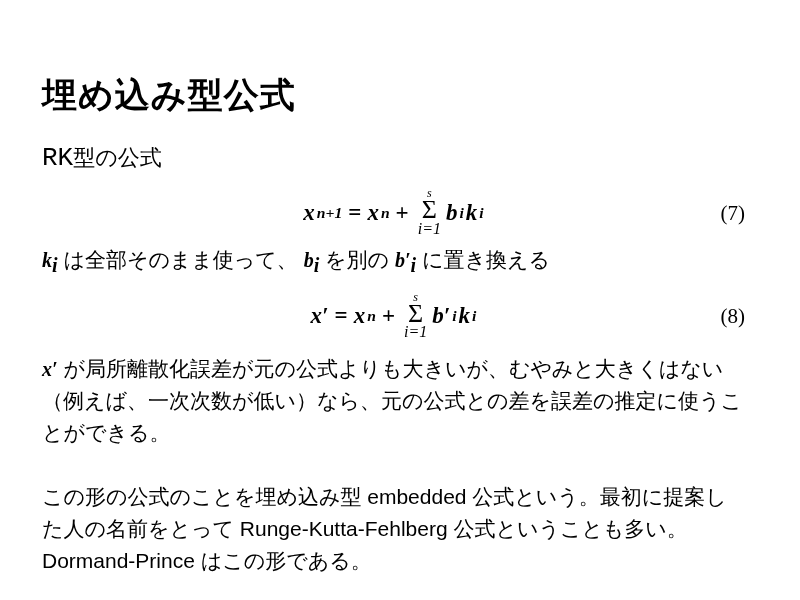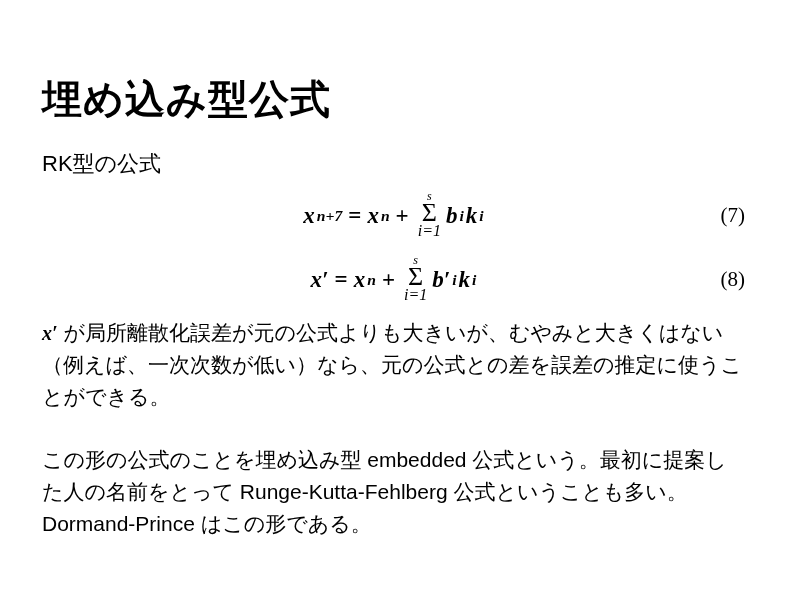--- a/index.html
+++ b/index.html
@@ -17,21 +17,21 @@
   .slide {
     position: relative;
     width: 800px;
     height: 600px;
     box-sizing: border-box;
     padding: 60px 55px 0 42px;
   }
   .slide-title {
     font-family: "Liberation Sans", sans-serif;
     font-weight: bold;
-    font-size: 40px;
+    font-size: 35px;
     letter-spacing: 1px;
     margin: 12px 0 22px 0;
   }
   .line {
     font-size: 21px;
     line-height: 1.35;
     margin: 0 0 4px 0;
   }
   .jp {
     font-family: Liberation Sans, sans-serif;
@@ -116,56 +116,59 @@
     text-align: left;
   }
   .para2 {
     margin-top: 32px;
   }
   .rk-line {
     font-size: 22px;
     margin-bottom: 2px;
   }
   .rk-label {
-    font-family: Liberation Sans, sans-serif;
-    font-size: 22px;
+    font-family: Liberation Mono, monospace;
+    font-size: 26px;
   }
 </style>
 </head>
 <body>
 
 <div class="slide">
 
   <div class="slide-title">埋め込み型公式</div>
 
   <div class="line rk-line">
     <span class="rk-label">RK</span><span class="jp">型の公式</span>
   </div>
 
   <div class="equation-row">
     <span class="equation">
       <span class="mathvar">x</span>
-        <span class="sub">n+7</span>
+        <span class="sub">n+1</span>
       <span class="op">=</span>
       <span class="mathvar">x</span>
         <span class="sub">n</span>
       <span class="op">+</span>
       <span class="sum">
         <span class="top">s</span>
         <span class="sig">Σ</span>
         <span class="bot">i=1</span>
       </span>
       <span class="mathvar">b</span>
         <span class="sub">i</span>
         <span class="mathvar">k</span>
         <span class="sub">i</span>
     </span>
     <span class="eq-num">(7)</span>
   </div>
 
+  <div class="line">
+    <span class="inline-math">k</span><span class="inline-math sub">i</span><span class="jp"> は全部そのまま使って、 </span><span class="inline-math">b</span><span class="inline-math sub">i</span><span class="jp"> を別の </span><span class="inline-math">b′</span><span class="inline-math sub">i</span><span class="jp"> に置き換える</span>
+  </div>
 
   <div class="equation-row">
     <span class="equation">
       <span class="mathvar">x′</span>
       <span class="op">=</span>
       <span class="mathvar">x</span>
         <span class="sub">n</span>
       <span class="op">+</span>
       <span class="sum">
         <span class="top">s</span>

